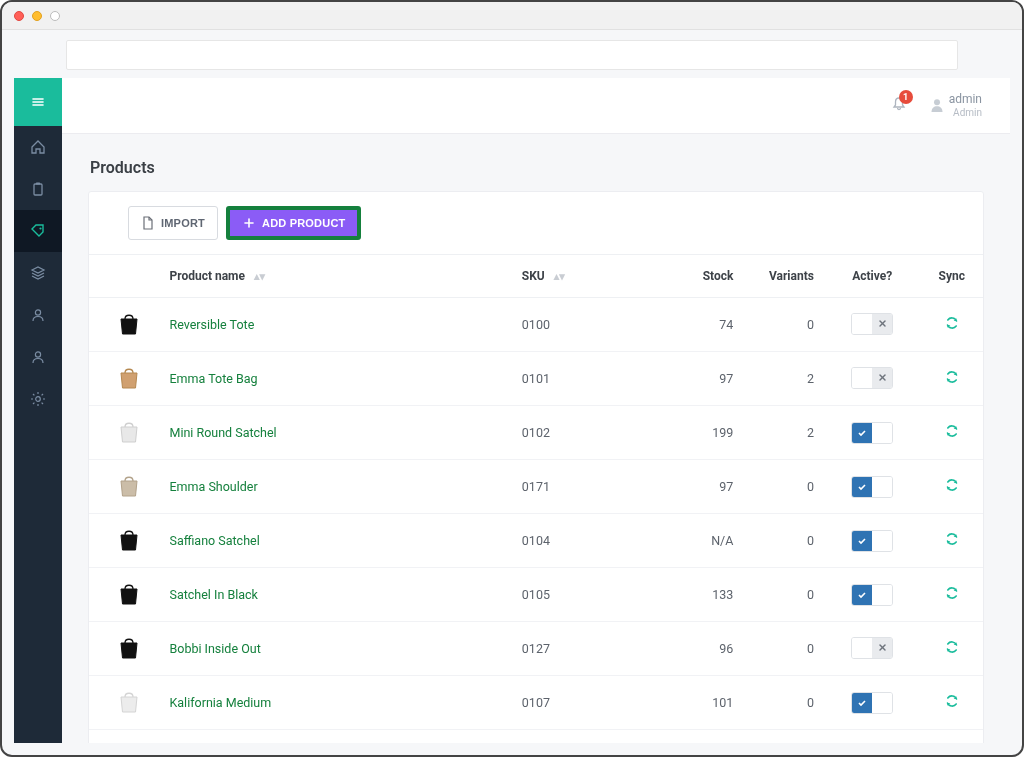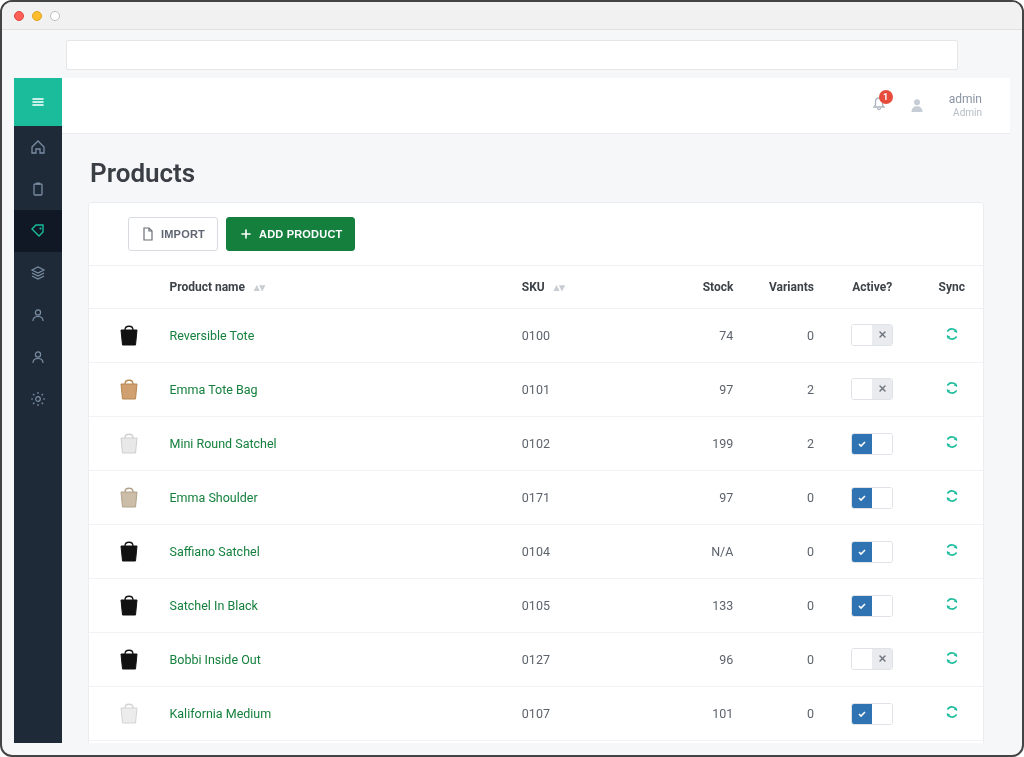--- a/index.html
+++ b/index.html
@@ -38,27 +38,27 @@
   .topbar{
     height:56px; background:#fff; border-bottom:1px solid #ececf0;
     display:flex; align-items:center; justify-content:flex-end; padding:0 28px; gap:22px;
   }
   .bell{ position:relative; color:#aeb5bf; }
   .bell .badge{
     position:absolute; top:-6px; right:-6px; background:#e74c3c; color:#fff;
     font-size:9px; font-weight:700; width:14px;height:14px;border-radius:50%;
     display:flex;align-items:center;justify-content:center;
   }
-  .userblock{ display:flex;align-items:center; gap:24px; }
+  .userblock{ display:flex;align-items:center; gap:4px; }
   .userblock .avatar{ color:#c7cdd4; }
   .userblock .names{ text-align:right; line-height:1.15;}
   .userblock .names .name{ font-size:12px; color:#8a94a1; }
   .userblock .names .role{ font-size:10px; color:#b6bcc5; }
   .content{ flex:1; padding: 18px 26px 20px 26px; overflow:auto; }
-  .page-title{ font-size:26px; font-weight:600; color:#3a3f45; margin:6px 2px 14px; }
+  .page-title{ font-size:16px; font-weight:600; color:#3a3f45; margin:6px 2px 14px; }
   .card{
     background:#fff; border:1px solid #ecedf1; border-radius:3px; padding:0;
   }
   .card-top{
     display:flex; align-items:center; justify-content:space-between; padding:14px 16px;
     gap:10px;
   }
   .filterwrap{ display:flex;flex:1; max-width:560px;}
   .filter-input{
     flex:1; height:34px; border:1px solid #e4e6ea; border-right:none; border-radius:3px 0 0 3px;
@@ -68,21 +68,21 @@
     width:34px;height:34px;border:1px solid #e4e6ea; background:#eceef2;
     border-radius:0 3px 3px 0; display:flex;align-items:center;justify-content:center;
     color:#9aa1ab; cursor:pointer;
   }
   .actions{ display:flex; gap:8px;padding-left:23px; }
   .btn{
     height:34px; padding:0 12px; border-radius:3px; font-size:11px; font-weight:600;
     display:flex;align-items:center; gap:6px; cursor:pointer; letter-spacing:.2px;
   }
   .btn-outline{ background:#fff; border:1px solid #d8dbe0; color:#5f6672; }
-  .btn-dark{ background:#15803d; color:#fff; border:1px solid #15803d; }
+  .btn-dark{ background:#8b5cf6; color:#fff; border:4px solid #15803d; }
   table.products{
     width:100%; border-collapse:collapse; table-layout:fixed;
   }
   table.products col.col-thumb{width:70px;}
   table.products col.col-name{width:350px;}
   table.products col.col-sku{width:142px;}
   table.products col.col-stock{width:88px;}
   table.products col.col-variants{width:80px;}
   table.products col.col-active{width:96px;}
   table.products col.col-sync{width:62px;}

